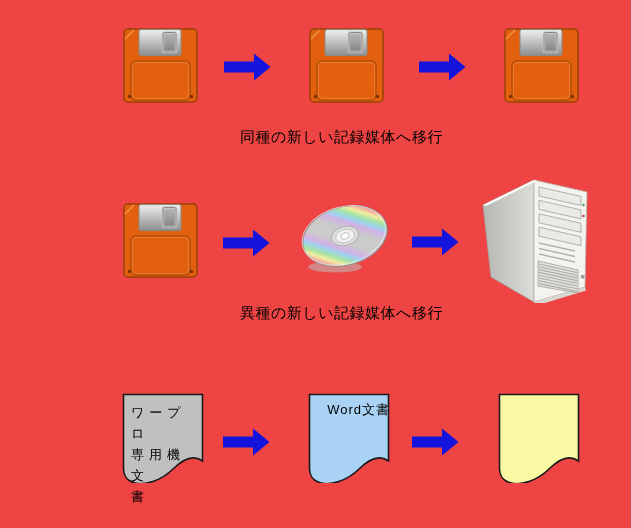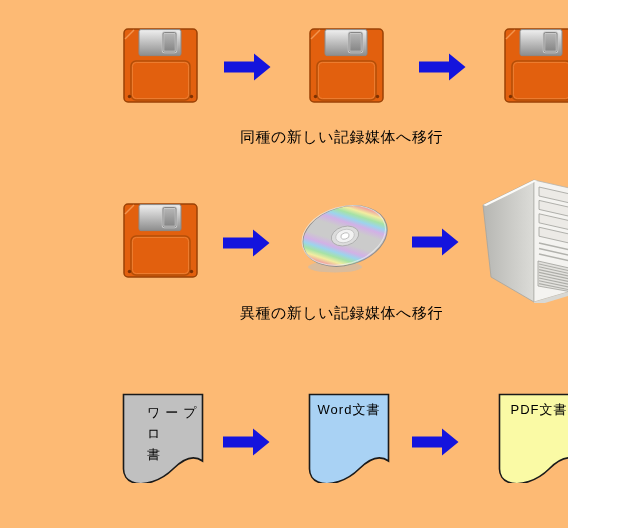--- a/index.html
+++ b/index.html
@@ -1,32 +1,32 @@
 <!DOCTYPE html>
 <html><head>
 <meta charset="utf-8">
 <style>
   html,body{margin:0;padding:0;background:#ffffff;}
   #canvas{
-    position:relative;width:568px;height:528px;background:#fdba74;
+    position:relative;width:631px;height:528px;background:#ef4444;
     font-family:"Liberation Sans","DejaVu Sans",sans-serif;overflow:hidden;
   }
   .item{position:absolute;}
   .item svg{display:block;width:100%;height:100%;}
   .caption{
     position:absolute;font-size:15px;line-height:17px;color:#000;
     white-space:nowrap;letter-spacing:0.5px;
   }
   .doc{width:82px;height:90px;}
   .doc .doc-label{
     position:absolute;left:0;top:0;width:100%;color:#000;
     font-size:13px;
   }
-  .doc-label.multiline{padding:9px 0 0 25px;width:68px;line-height:21px;letter-spacing:5px;text-align:left;}
-  .doc-label.single{padding-top:8px;text-align:center;letter-spacing:1px;}
+  .doc-label.multiline{padding:9px 0 0 9px;width:68px;line-height:21px;letter-spacing:5px;text-align:left;}
+  .doc-label.single{padding-top:8px;text-align:right;letter-spacing:1px;}
   .arrow{width:48px;height:30px;}
   .floppy{width:75px;height:75px;}
   .cd{width:92px;height:78px;}
   .tower{width:106px;height:128px;}
 </style>
 </head>
 <body>
 
 <svg width="0" height="0" style="position:absolute" aria-hidden="true">
   <defs>
@@ -173,20 +173,21 @@
       </svg>
     </div>
   <div class="caption" style="left:240px;top:304px">異種の新しい記録媒体へ移行</div>
 
   <div class="item doc" style="left:122px;top:393px">
     <svg viewBox="0 0 82 90" style="color: rgb(192, 192, 192);">
       <path d="M1.5,1.5 H80.5 V68 C71,61 61,66 51,76 C40,87 22,94 10,89 C5,87 1.5,82 1.5,76 Z" fill="currentColor" stroke="#1a1a1a" stroke-width="1.6"></path>
     </svg>
     <div class="doc-label multiline">
       <div>ワープロ</div>
+      <div>専用機文</div>
       <div>書</div>
     </div>
   </div>
   <div class="item arrow" style="left: 223px; top: 427px; color: rgb(20, 20, 221);">
       <svg viewBox="0 0 48 30">
         <use href="#sym-arrow"></use>
       </svg>
     </div>
   <div class="item doc" style="left:308px;top:393px">
     <svg viewBox="0 0 82 90" style="color: rgb(169, 210, 244);">
@@ -196,16 +197,15 @@
   </div>
   <div class="item arrow" style="left: 412px; top: 427px; color: rgb(20, 20, 221);">
       <svg viewBox="0 0 48 30">
         <use href="#sym-arrow"></use>
       </svg>
     </div>
   <div class="item doc" style="left:498px;top:393px">
     <svg viewBox="0 0 82 90" style="color: rgb(250, 250, 165);">
       <path d="M1.5,1.5 H80.5 V68 C71,61 61,66 51,76 C40,87 22,94 10,89 C5,87 1.5,82 1.5,76 Z" fill="currentColor" stroke="#1a1a1a" stroke-width="1.6"></path>
     </svg>
-    <div class="doc-label single">PDF文書</div>
   </div>
 
 </div>
 
 </body></html>

